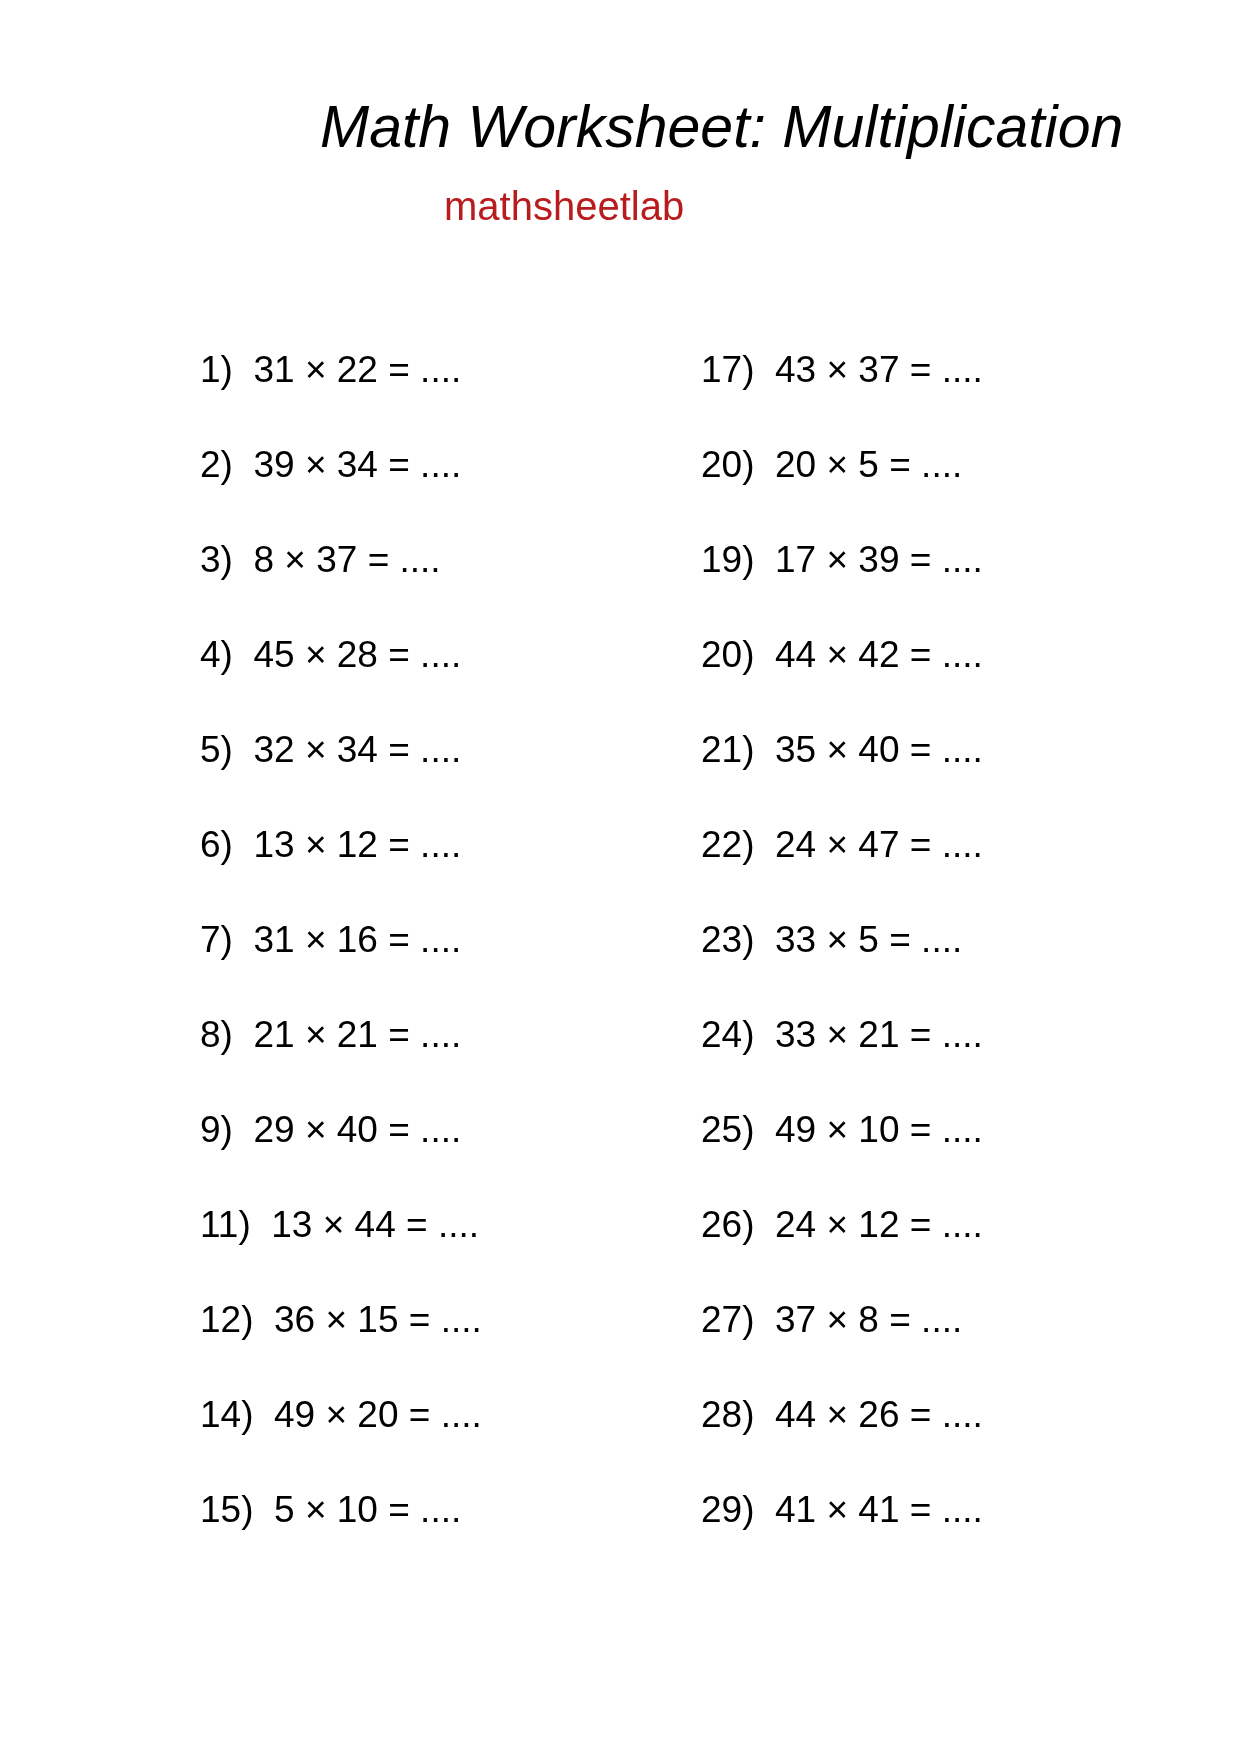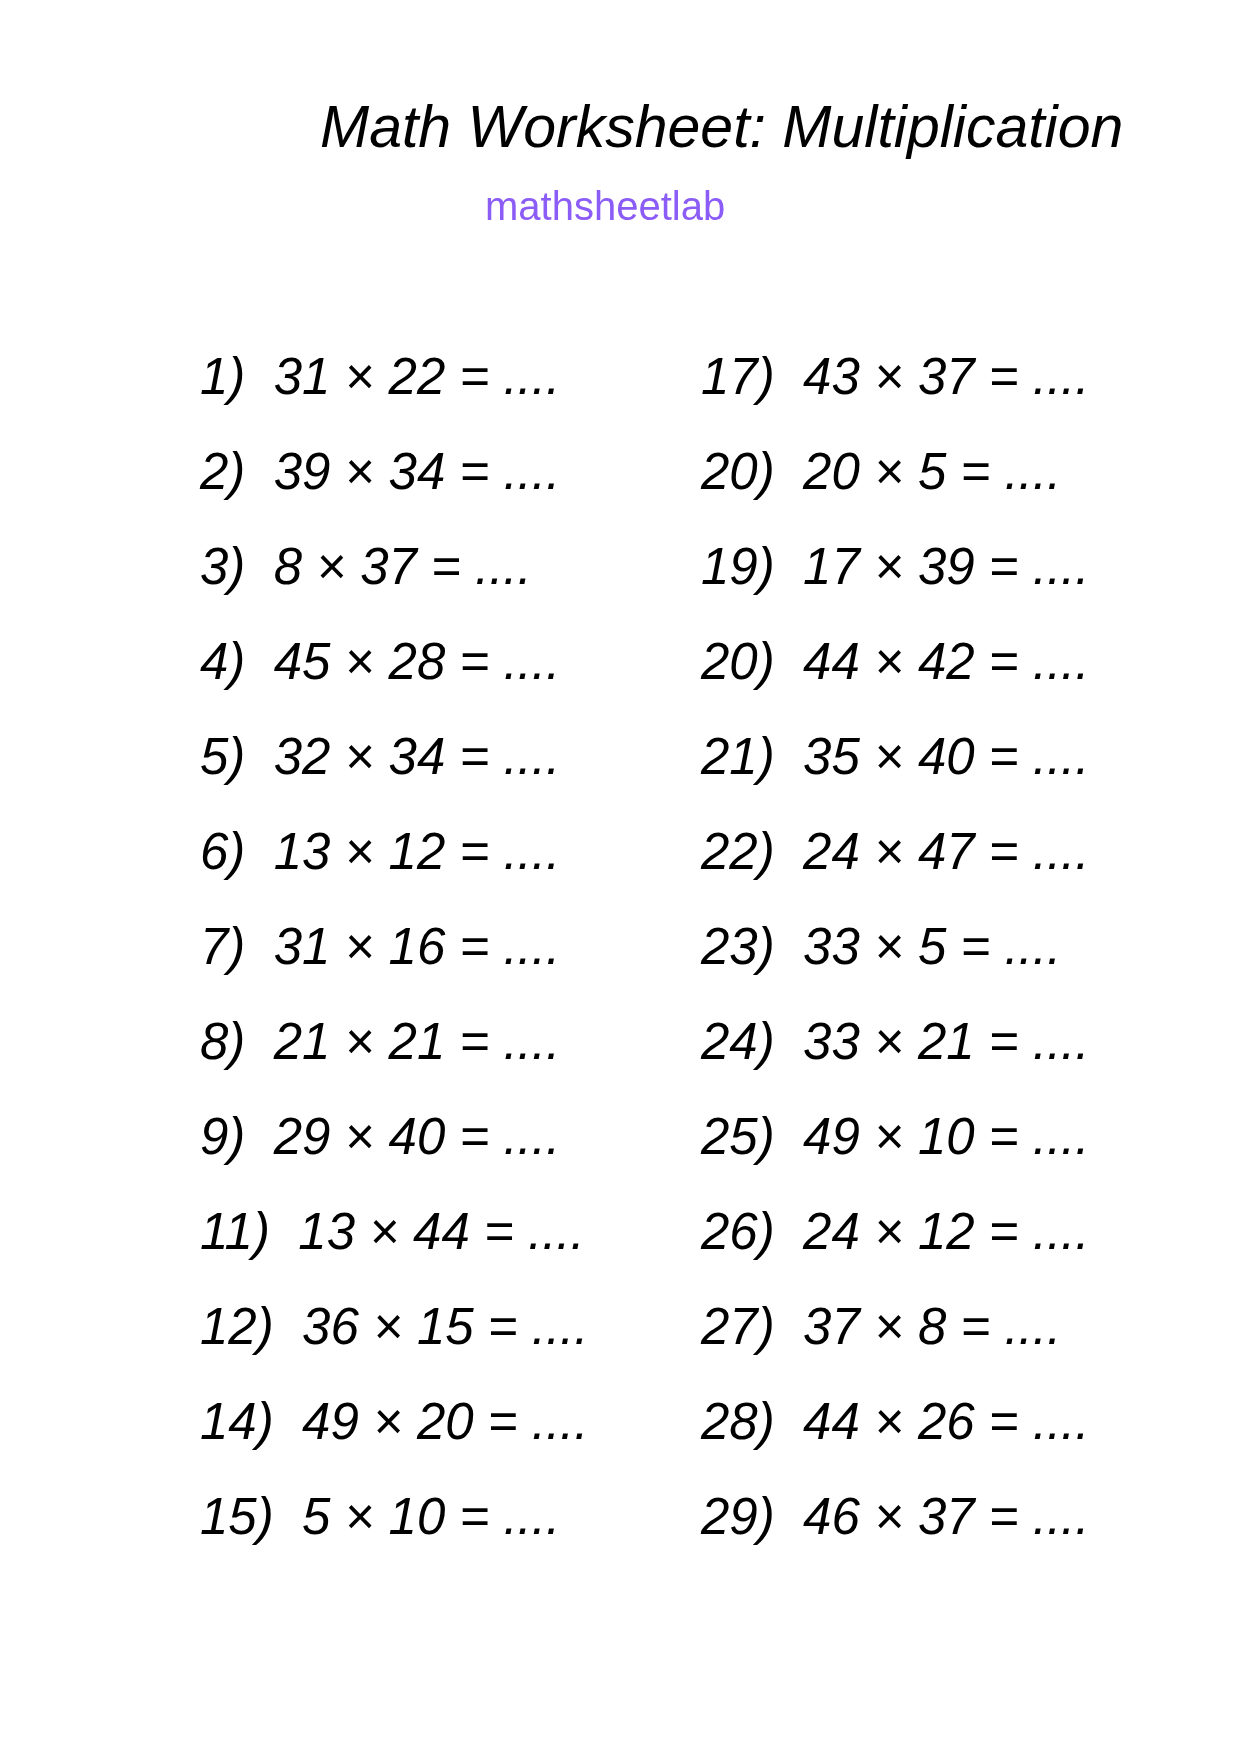--- a/index.html
+++ b/index.html
@@ -20,39 +20,38 @@
       left: 320px;
       top: 98px;
       font-size: 59px;
       line-height: 1;
       white-space: nowrap;
       letter-spacing: 0px;
       font-style: italic;
     }
     .subtitle {
       position: absolute;
-      left: 485px;
+      left: 444px;
       top: 186px;
       font-size: 40px;
       line-height: 1;
-      color: #8b5cf6;
+      color: #b91c1c;
       white-space: nowrap;
     }
     .col {
       position: absolute;
       top: 351px;
     }
     .col-left { left: 200px; }
     .col-right { left: 701px; }
     .problem {
       height: 95px;
-      font-size: 51px;
+      font-size: 37px;
       line-height: 1;
       white-space: pre;
-      font-style: italic;
     }
   </style>
 </head>
 <body>
 
 <div class="title">Math Worksheet: Multiplication</div>
 <div class="subtitle">mathsheetlab</div>
 
 <div class="col col-left">
   <div class="problem">1)  31 × 22 = ....</div>
@@ -76,14 +75,14 @@
   <div class="problem">19)  17 × 39 = ....</div>
   <div class="problem">20)  44 × 42 = ....</div>
   <div class="problem">21)  35 × 40 = ....</div>
   <div class="problem">22)  24 × 47 = ....</div>
   <div class="problem">23)  33 × 5 = ....</div>
   <div class="problem">24)  33 × 21 = ....</div>
   <div class="problem">25)  49 × 10 = ....</div>
   <div class="problem">26)  24 × 12 = ....</div>
   <div class="problem">27)  37 × 8 = ....</div>
   <div class="problem">28)  44 × 26 = ....</div>
-  <div class="problem">29)  46 × 37 = ....</div>
+  <div class="problem">29)  41 × 41 = ....</div>
 </div>
 
 </body></html>

